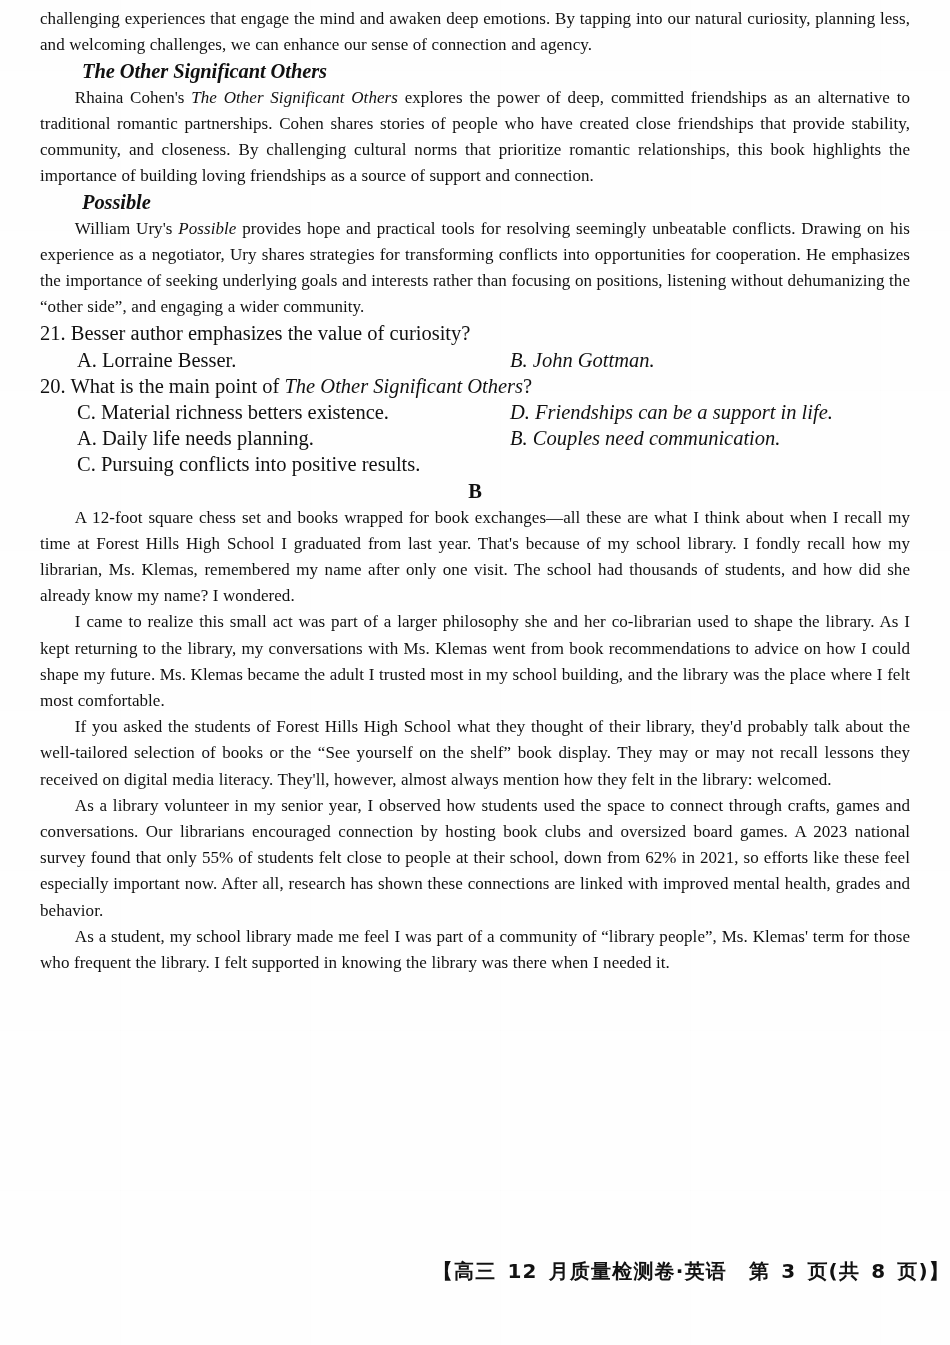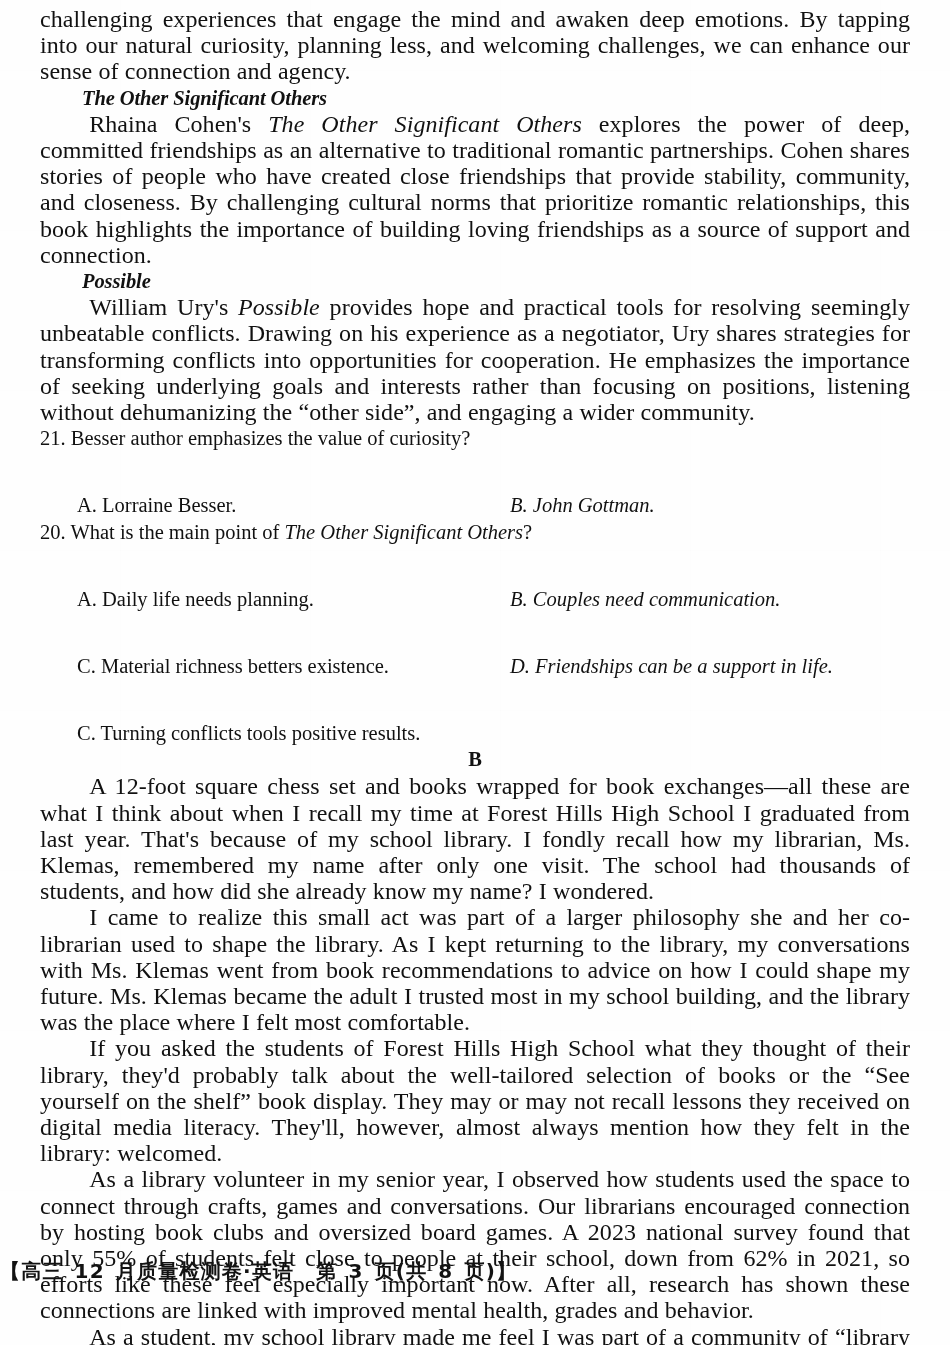--- a/index.html
+++ b/index.html
@@ -27,21 +27,21 @@
     left: 40px;
     top: 6px;
     width: 870px;
   }
   
   p.para {
     margin: 0;
     text-align: justify;
     text-align-last: left;
     text-justify: inter-word;
-    font-size: 24px;
+    font-size: 17px;
     line-height: 26.2px;
     letter-spacing: 0.05px;
     word-spacing: 0.2px;
   }
   p.indent {
     text-indent: 2.05em;
   }
   p.flush {
     text-indent: 0;
   }
@@ -78,21 +78,20 @@
     display: block;
     margin: 0;
     padding: 0;
   }
   .optrow {
     display: block;
     position: relative;
     height: 26.2px;
     line-height: 26.2px;
     font-size: 20.5px;
-    margin-top: 41px;
   }
   .opt-a {
     position: absolute;
     left: 37px;
     top: 0;
     white-space: nowrap;
   }
   .opt-b {
     position: absolute;
     left: 470px;
@@ -106,21 +105,21 @@
     font-weight: bold;
     font-size: 20.5px;
     line-height: 27px;
     letter-spacing: 0;
   }
   .footer {
     position: absolute;
     left: 0;
     top: 1258px;
     width: 950px;
-    text-align: left;
+    text-align: right;
     font-family: "DejaVu Sans", "Liberation Sans", sans-serif;
     font-weight: bold;
     font-size: 20px;
     letter-spacing: 1.2px;
     color: #121212;
   }
   .footer .fsp { display: inline-block; width: 11px; }
   
   .noise {
     position: absolute;
@@ -156,34 +155,34 @@
           <span class="opt-a"><span>A.</span><span> Lorraine Besser.</span></span>
           <span class="opt-b"><span>B.</span><span> John Gottman.</span></span>
         </div>
       </div>
     </div>
 
     <div class="question">
       <p class="q-stem"><span class="qnum">20.</span><span> What is the main point of </span><i class="title">The Other Significant Others</i><span>?</span></p>
       <div class="options">
         <div class="optrow">
+          <span class="opt-a"><span>C.</span><span> Material richness betters existence.</span></span>
+          <span class="opt-b"><span>D.</span><span> Friendships can be a support in life.</span></span>
+        </div>
+        <div class="optrow">
           <span class="opt-a"><span>A.</span><span> Daily life needs planning.</span></span>
           <span class="opt-b"><span>B.</span><span> Couples need communication.</span></span>
-        </div>
-        <div class="optrow">
-          <span class="opt-a"><span>C.</span><span> Material richness betters existence.</span></span>
-          <span class="opt-b"><span>D.</span><span> Friendships can be a support in life.</span></span>
         </div>
       </div>
     </div>
 
     <div class="question">
       <div class="options">
         <div class="optrow">
-          <span class="opt-a"><span>C.</span><span> Turning conflicts tools positive results.</span></span>
+          <span class="opt-a"><span>C.</span><span> Pursuing conflicts into positive results.</span></span>
         </div>
       </div>
     </div>
 
     <p class="section-letter">B</p>
 
     <p class="para indent">A 12-foot square chess set and books wrapped for book exchanges—all these are what I think about when I recall my time at Forest Hills High School I graduated from last year. That's because of my school library. I fondly recall how my librarian, Ms. Klemas, remembered my name after only one visit. The school had thousands of students, and how did she already know my name? I wondered.</p>
     <p class="para indent">I came to realize this small act was part of a larger philosophy she and her co-librarian used to shape the library. As I kept returning to the library, my conversations with Ms. Klemas went from book recommendations to advice on how I could shape my future. Ms. Klemas became the adult I trusted most in my school building, and the library was the place where I felt most comfortable.</p>
     <p class="para indent">If you asked the students of Forest Hills High School what they thought of their library, they'd probably talk about the well-tailored selection of books or the “See yourself on the shelf” book display. They may or may not recall lessons they received on digital media literacy. They'll, however, almost always mention how they felt in the library: welcomed.</p>
     <p class="para indent">As a library volunteer in my senior year, I observed how students used the space to connect through crafts, games and conversations. Our librarians encouraged connection by hosting book clubs and oversized board games. A 2023 national survey found that only 55% of students felt close to people at their school, down from 62% in 2021, so efforts like these feel especially important now. After all, research has shown these connections are linked with improved mental health, grades and behavior.</p>

